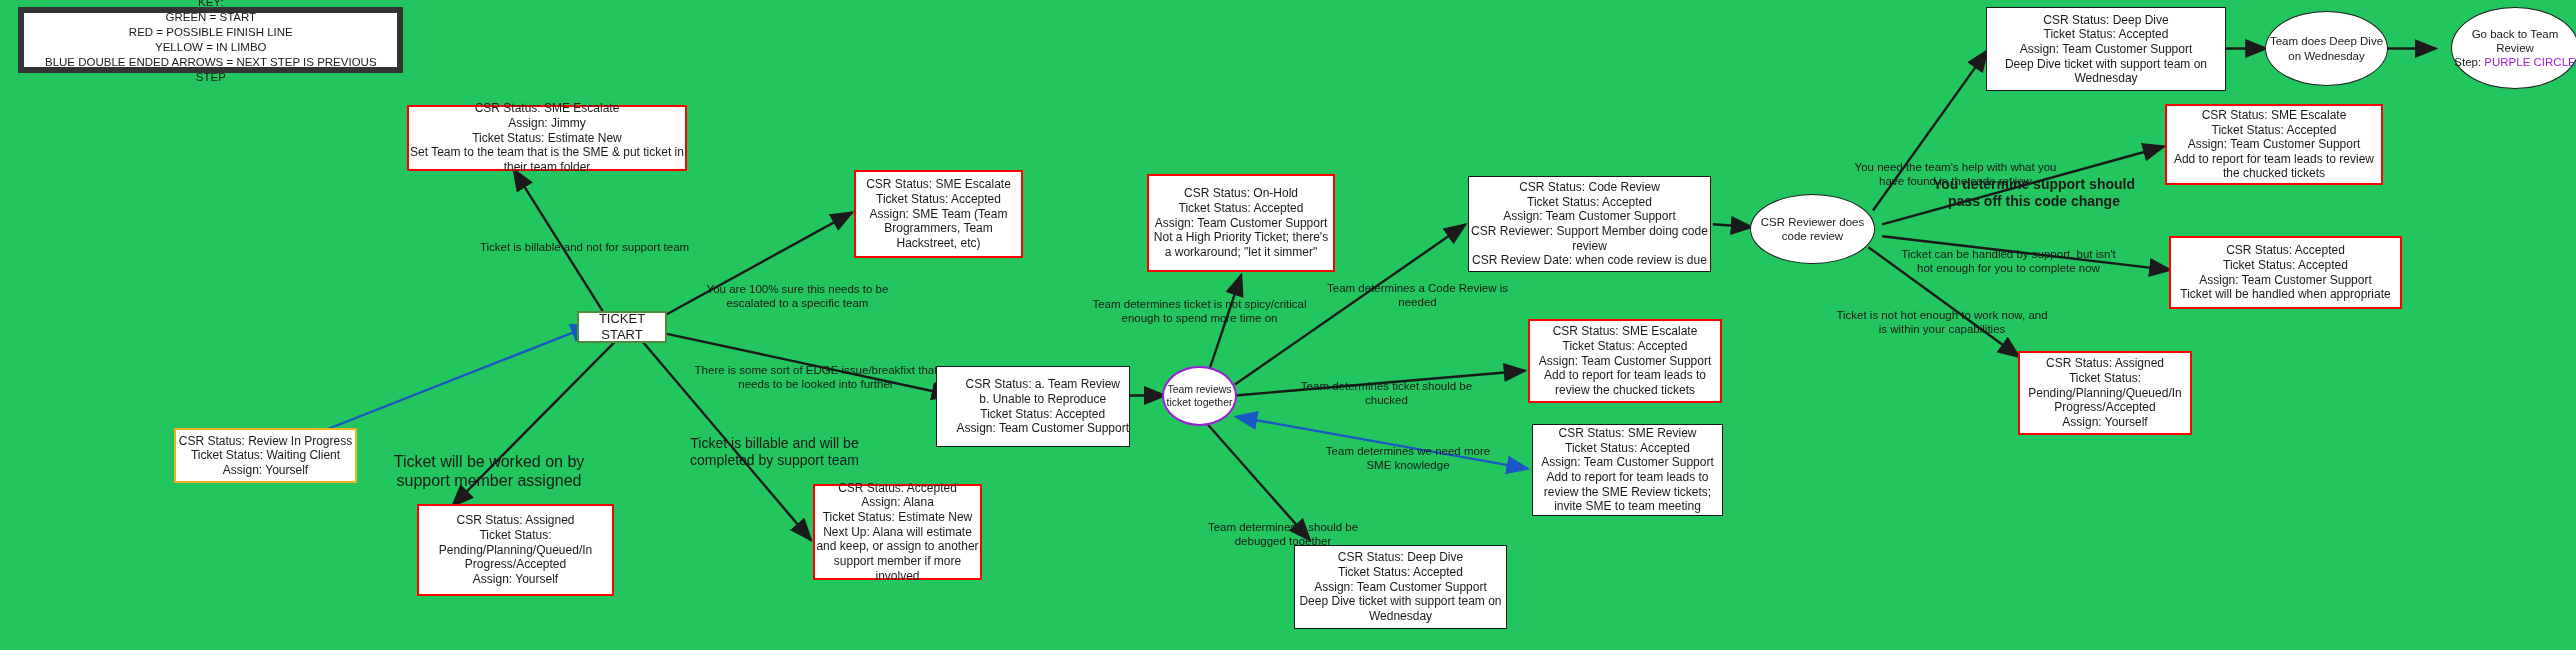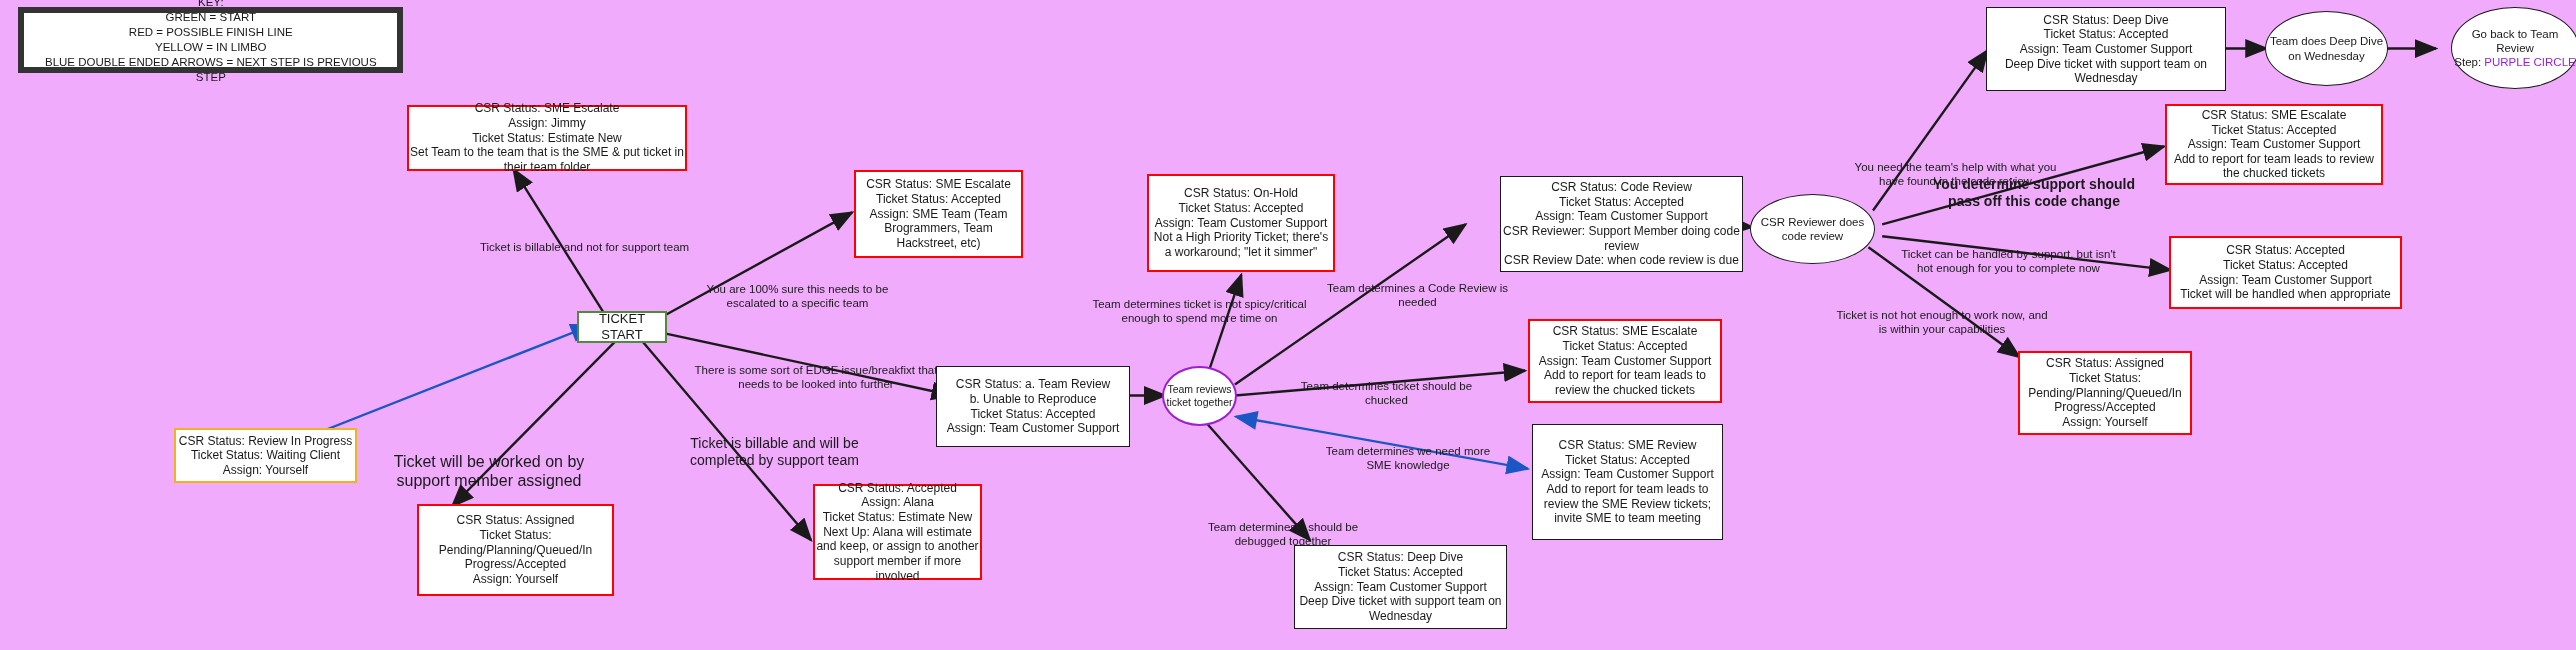--- a/index.html
+++ b/index.html
@@ -8,21 +8,21 @@
     background: #ffffff;
   }
   body {
     font-family: "Liberation Sans", sans-serif;
     -webkit-font-smoothing: antialiased;
   }
   #canvas {
     position: relative;
     width: 2576px;
     height: 650px;
-    background: #f0abfc;
+    background: #22c55e;
     overflow: hidden;
   }
   svg#edges {
     position: absolute;
     left: 0;
     top: 0;
     width: 2576px;
     height: 650px;
     pointer-events: none;
   }
@@ -32,21 +32,21 @@
     display: flex;
     align-items: center;
     justify-content: center;
     text-align: center;
     color: #1a1a1a;
     line-height: 1.22;
     white-space: pre-line;
     background: #ffffff;
     z-index: 3;
   }
-  .box        { border: 1.8px solid #1a1a1a; }
+  .box        { border: 1.8px solid #1a1a1a; justify-content: flex-end; }
   .box-red    { border: 2.7px solid #ff0000; }
   .box-green  { border: 2.7px solid #4e8b3b; }
   .box-yellow { border: 2.7px solid #f2b11e; }
   .keybox {
     border: 6.4px solid #333333;
     background: #ffffff;
     padding: 3.7px 9.2px;
     line-height: 1.30;
   }
   .ellipse {
@@ -186,36 +186,36 @@
     <span>CSR Status: On-Hold
 Ticket Status: Accepted
 Assign: Team Customer Support
 Not a High Priority Ticket; there's a workaround; "let it simmer"</span>
   </div>
 
   <div class="node ellipse-purple" style="left:1162px; top:366px; width:75px; height:60px; font-size:10.5px;">
     <span>Team reviews ticket together</span>
   </div>
 
-  <div class="node box" style="left:1468px; top:176px; width:243px; height:96px; font-size:12px;margin-left:32px;">
+  <div class="node box" style="left:1468px; top:176px; width:243px; height:96px; font-size:12px;">
     <span>CSR Status: Code Review
 Ticket Status: Accepted
 Assign: Team Customer Support
 CSR Reviewer: Support Member doing code review
 CSR Review Date: when code review is due</span>
   </div>
 
   <div class="node box-red" style="left:1528px; top:319px; width:194px; height:84px; font-size:12px;">
     <span>CSR Status: SME Escalate
 Ticket Status: Accepted
 Assign: Team Customer Support
 Add to report for team leads to review the chucked tickets</span>
   </div>
 
-  <div class="node box" style="left:1532px; top:424px; width:191px; height:116px; font-size:12px;">
+  <div class="node box" style="left:1532px; top:424px; width:191px; height:92px; font-size:12px;">
     <span>CSR Status: SME Review
 Ticket Status: Accepted
 Assign: Team Customer Support
 Add to report for team leads to review the SME Review tickets; invite SME to team meeting</span>
   </div>
 
   <div class="node box" style="left:1294px; top:545px; width:213px; height:84px; font-size:12px;">
     <span>CSR Status: Deep Dive
 Ticket Status: Accepted
 Assign: Team Customer Support

